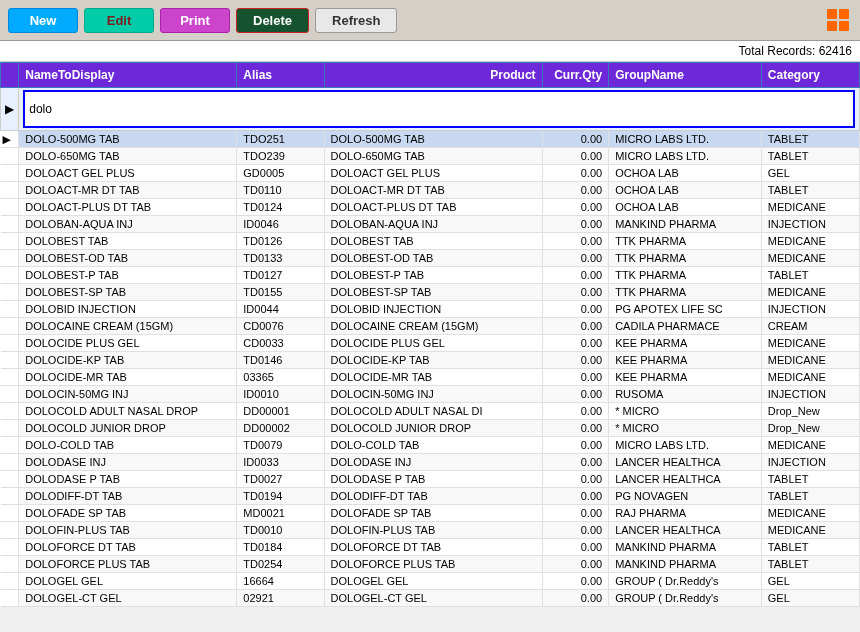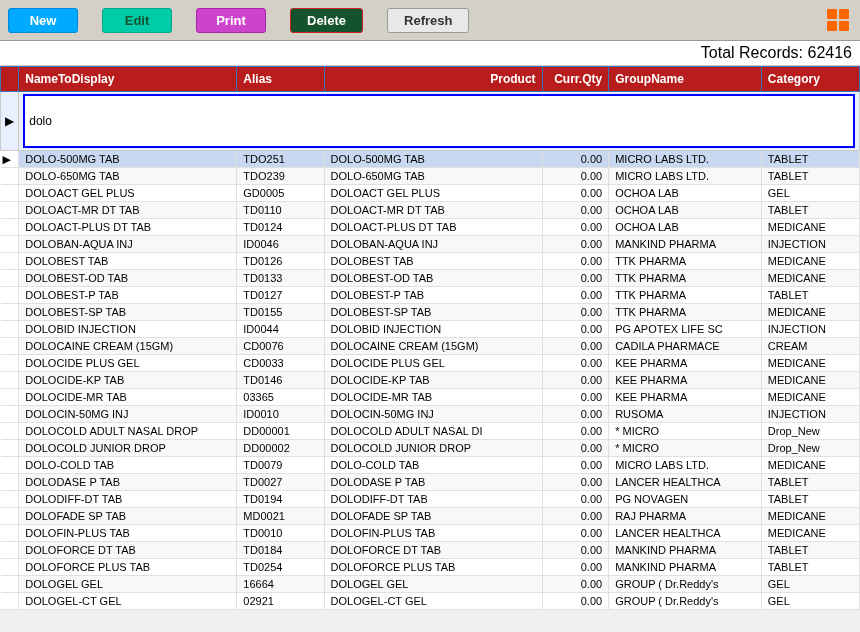--- a/index.html
+++ b/index.html
@@ -3,92 +3,92 @@
   <meta charset="utf-8">
   <style>
     * { margin: 0; padding: 0; box-sizing: border-box; }
     body { font-family: Arial, sans-serif; font-size: 12px; background: #f0f0f0; }
 
     .toolbar {
       background: #d4d0c8;
       padding: 6px 8px;
       display: flex;
       align-items: center;
-      gap: 24px;
+      gap: 6px;
       border-bottom: 1px solid #999;
     }
 
     .btn {
       padding: 4px 16px;
       font-size: 13px;
       font-weight: bold;
       border: 1px solid #666;
       border-radius: 3px;
       cursor: pointer;
       min-width: 70px;
       text-align: center;
     }
     .btn-new { background: #00aaff; color: white; border-color: #0088dd; }
-    .btn-edit { background: #00ccaa; color: #14532d; border-color: #00aa88; }
+    .btn-edit { background: #00ccaa; color: #7f1d1d; border-color: #00aa88; }
     .btn-print { background: #cc44cc; color: white; border-color: #aa22aa; }
     .btn-delete { background: #14532d; color: white; border-color: #cc2222; }
     .btn-refresh { background: #e8e8e8; color: #333; border-color: #999; }
 
     .spacer { flex: 1; }
 
     .grid-icon {
       width: 28px;
       height: 28px;
       display: grid;
       grid-template-columns: 1fr 1fr;
       gap: 2px;
       padding: 3px;
     }
     .grid-icon div { background: #ff6600; border-radius: 1px; }
 
     .total-records {
       text-align: right;
       padding: 3px 8px;
-      font-size: 16px;
+      font-size: 12px;
       background: #fff;
       border-bottom: 1px solid #ccc;
     }
 
     .table-container {
       overflow: auto;
       height: calc(100vh - 70px);
     }
 
     table {
       width: 100%;
       border-collapse: collapse;
       background: white;
     }
 
     thead th {
-      background: #b91c1c;
+      background: #6d28d9;
       color: white;
       padding: 5px 6px;
       text-align: left;
       font-size: 12px;
       font-weight: bold;
       border: 1px solid #3a76b8;
       position: sticky;
       top: 0;
     }
 
     .search-row td {
       padding: 2px 4px;
       background: #e8f0ff;
       border: 1px solid #ccc;
     }
 
     .search-input {
       width: 100%;
-      padding: 18px 4px;
+      padding: 10px 4px;
       font-size: 12px;
       border: 2px solid #0000ff;
       outline: none;
     }
 
     tbody tr {
       border-bottom: 1px solid #e0e0e0;
     }
 
     tbody tr:nth-child(even) {
@@ -328,20 +328,29 @@
           <td class="arrow-cell"></td>
           <td>DOLO-COLD TAB</td>
           <td>TD0079</td>
           <td>DOLO-COLD TAB</td>
           <td style="text-align: right;">0.00</td>
           <td>MICRO LABS LTD.</td>
           <td>MEDICANE</td>
         </tr>
         <tr>
           <td class="arrow-cell"></td>
+          <td>DOLODASE INJ</td>
+          <td>ID0033</td>
+          <td>DOLODASE INJ</td>
+          <td style="text-align: right;">0.00</td>
+          <td>LANCER HEALTHCA</td>
+          <td>INJECTION</td>
+        </tr>
+        <tr>
+          <td class="arrow-cell"></td>
           <td>DOLODASE P TAB</td>
           <td>TD0027</td>
           <td>DOLODASE P TAB</td>
           <td style="text-align: right;">0.00</td>
           <td>LANCER HEALTHCA</td>
           <td>TABLET</td>
         </tr>
         <tr>
           <td class="arrow-cell"></td>
           <td>DOLODIFF-DT TAB</td>

